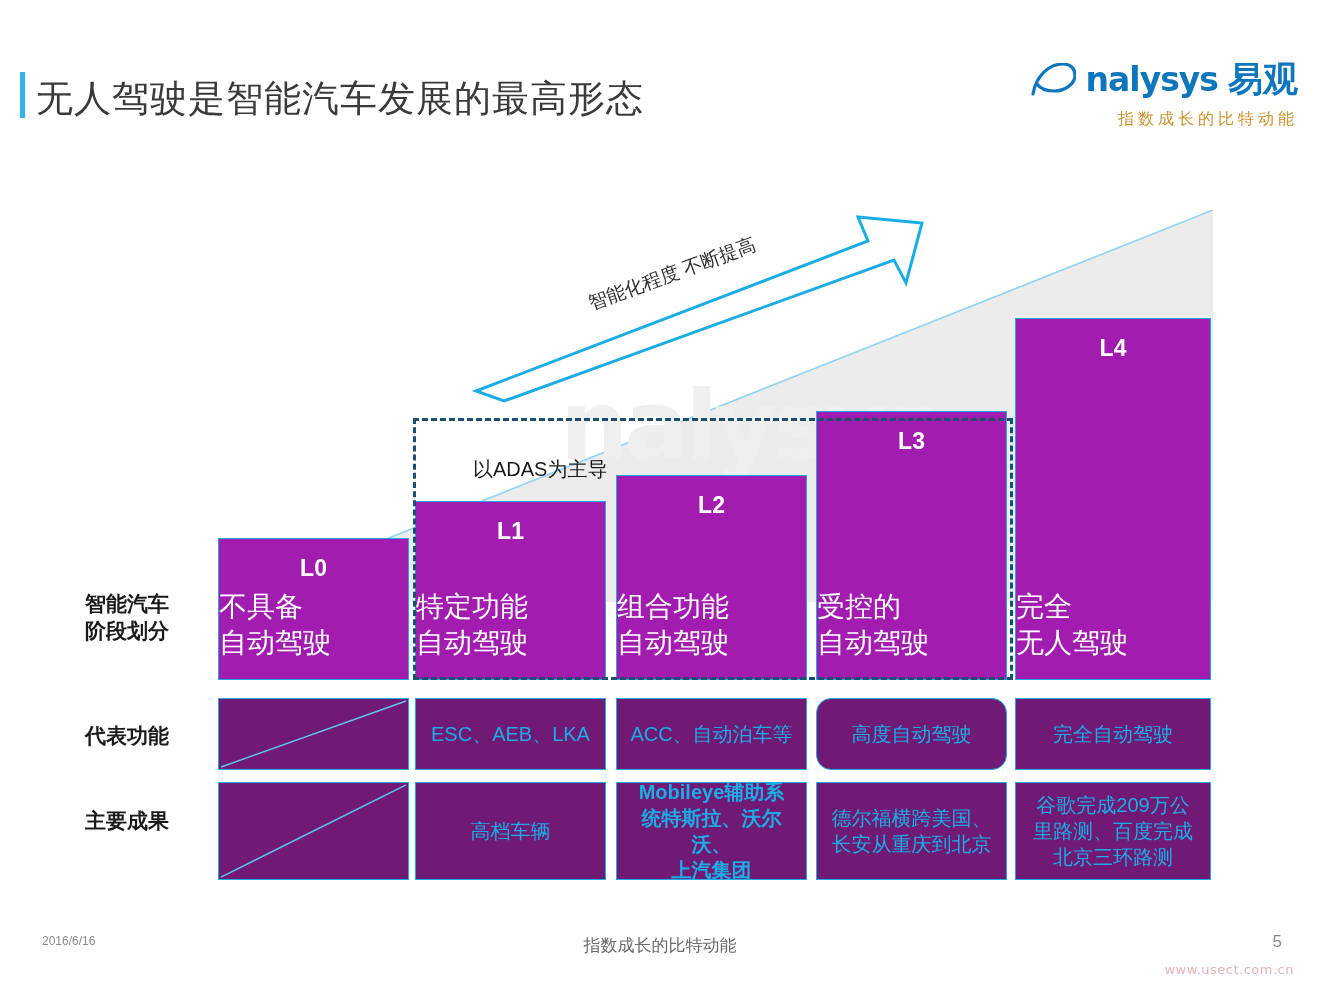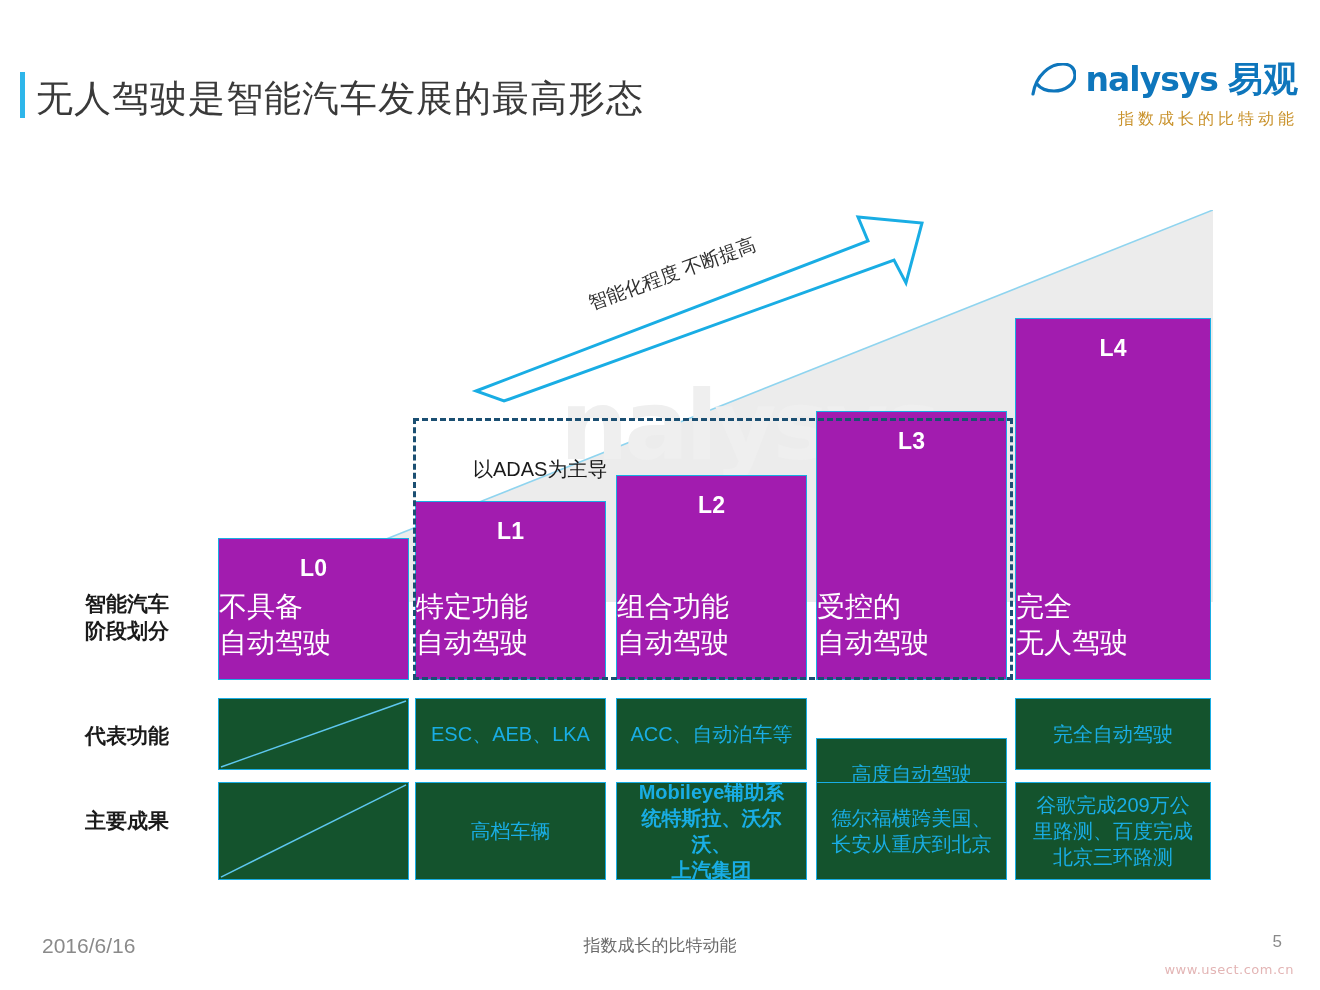--- a/index.html
+++ b/index.html
@@ -92,27 +92,27 @@
   .row-label {
     position: absolute; font-size: 21px; font-weight: bold; color: #1a1a1a;
     text-align: center; line-height: 1.3; z-index: 4;
   }
 
   
   .cell {
     position: absolute; border: 1.5px solid #19ade4;
     display: flex; align-items: center; justify-content: center;
     text-align: center; color: #19ade4; font-size: 20px; line-height: 1.3;
-    background: #14532d; z-index: 3; padding: 2px 6px;
+    background: #701a75; z-index: 3; padding: 2px 6px;
   }
   .cell.empty { color: transparent; }
   .cell.empty svg { position: absolute; left: 0; top: 0; width: 100%; height: 100%; }
 
   
-  .footer-date { position: absolute; left: 42px; top: 934px; font-size: 21px; color: #8a8a8a; }
+  .footer-date { position: absolute; left: 42px; top: 934px; font-size: 12px; color: #8a8a8a; }
   .footer-center { position: absolute; left: 0; right: 0; top: 934px; text-align: center; font-size: 17px; color: #6b6b6b; }
   .footer-page { position: absolute; right: 38px; top: 932px; font-size: 17px; color: #8a8a8a; }
   .footer-url { position: absolute; right: 26px; top: 962px; font-size: 13px; color: #e3b5b5; letter-spacing: 0.5px; font-family: "DejaVu Sans", sans-serif; margin-left: 48px; }
 </style>
 </head>
 <body>
 
 <div class="header-bar"></div>
 <div class="page-title">无人驾驶是智能汽车发展的最高形态</div>
 
@@ -193,21 +193,21 @@
   <div class="row-label" style="left:52px; top:722px; width:150px;">代表功能</div>
   <div class="row-label" style="left:52px; top:807px; width:150px;">主要成果</div>
 
   <div class="cell empty" style="left:218px; top:698px; width:191px; height:72px;">
     <svg viewBox="0 0 191 72" preserveAspectRatio="none">
       <line x1="2" y1="70" x2="189" y2="2" stroke="#5ec7ef" stroke-width="1.5"></line>
     </svg>
   </div>
   <div class="cell" style="left:415px; top:698px; width:191px; height:72px;">ESC、AEB、LKA</div>
   <div class="cell" style="left:616px; top:698px; width:191px; height:72px;">ACC、自动泊车等</div>
-  <div class="cell" style="left:816px; top:738px; width:191px; height:72px;">高度自动驾驶</div>
+  <div class="cell" style="left:816px; top:698px; width:191px; height:72px;border-radius:15px;">高度自动驾驶</div>
   <div class="cell" style="left:1015px; top:698px; width:196px; height:72px;">完全自动驾驶</div>
 
   <div class="cell empty" style="left:218px; top:782px; width:191px; height:98px;">
     <svg viewBox="0 0 191 98" preserveAspectRatio="none">
       <line x1="2" y1="96" x2="189" y2="2" stroke="#5ec7ef" stroke-width="1.5"></line>
     </svg>
   </div>
   <div class="cell" style="left:415px; top:782px; width:191px; height:98px;">高档车辆</div>
   <div class="cell" style="left:616px; top:782px; width:191px; height:98px; white-space:pre-line;font-weight:bold;">Mobileye辅助系
 统特斯拉、沃尔沃、

